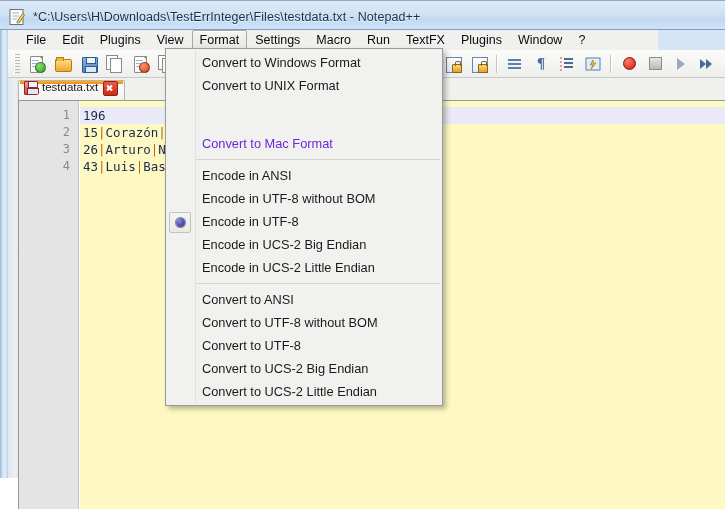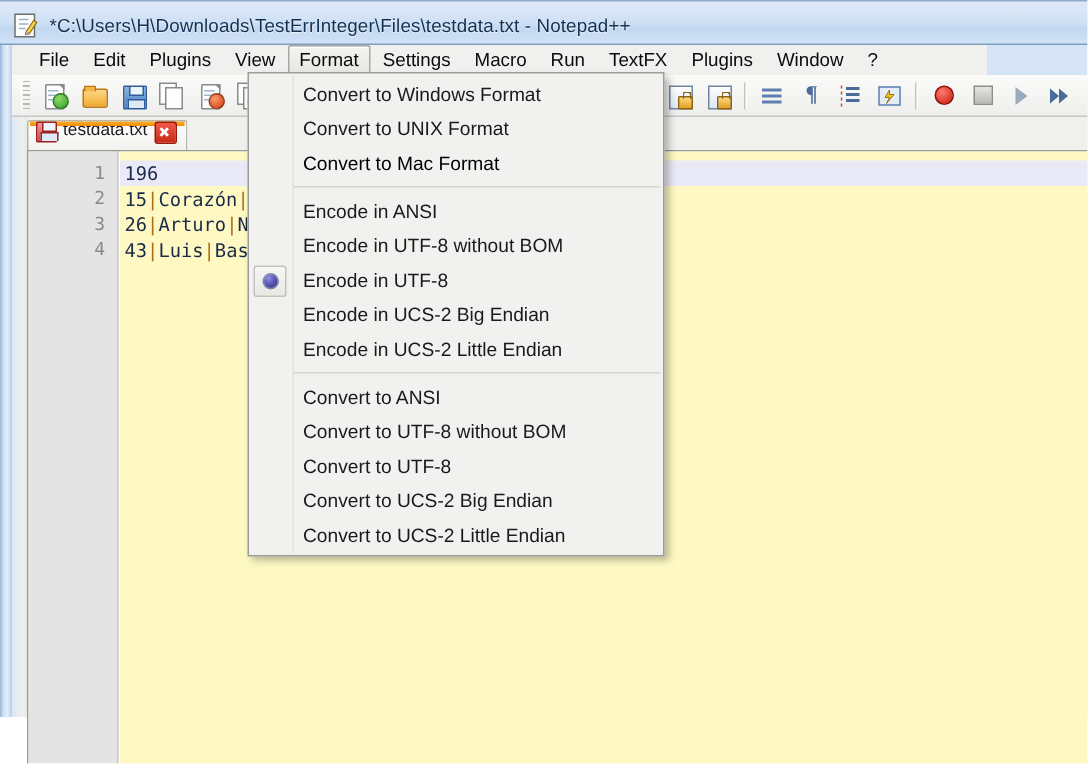--- a/index.html
+++ b/index.html
@@ -307,21 +307,21 @@
     position: relative;
     height: 23px;
     display: flex; align-items: center;
     padding-left: 36px;
     font-size: 12.8px;
     color: #1a1a1a;
     white-space: nowrap;
     cursor: default;
     z-index: 2;
   }
-  .mi.disabled { color: #000000; }
+  .mi.disabled { color: #6d28d9; margin-top: 35px; }
   .mi-sep {
     position: relative;
     height: 1px; margin: 4px 2px 4px 30px;
     background: #d5d5d1;
     z-index: 2;
   }
   .radio-box {
     position: absolute;
     left: 3px; top: 2px; width: 20px; height: 19px;
     background: linear-gradient(180deg,#f6f6f4,#e8e8e4);

